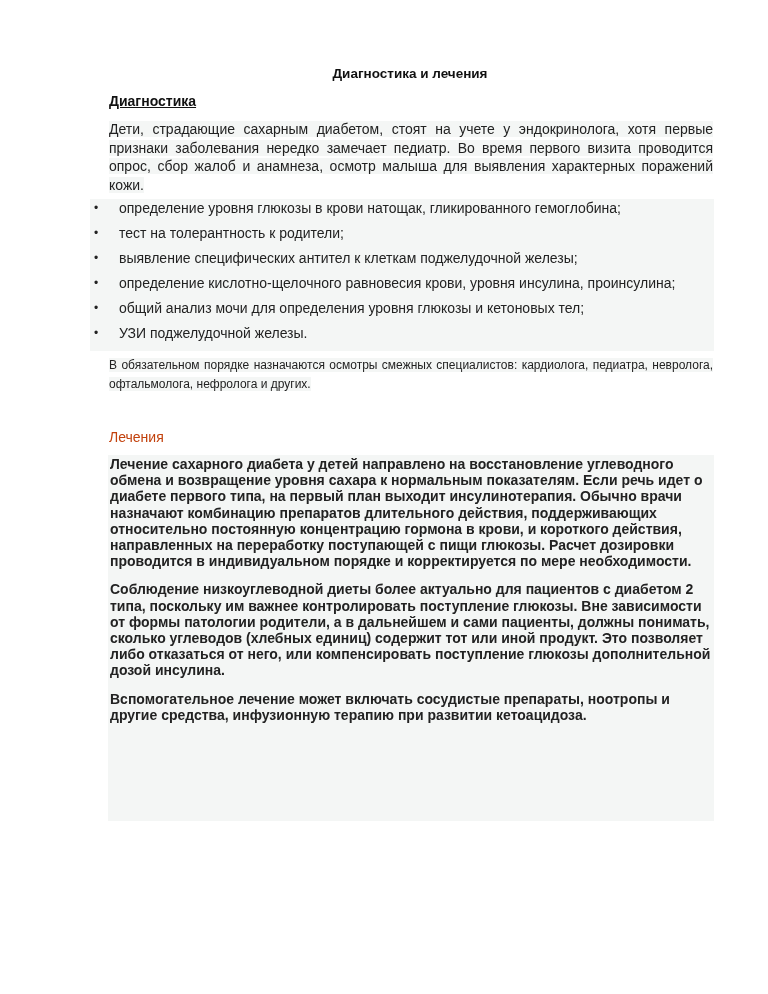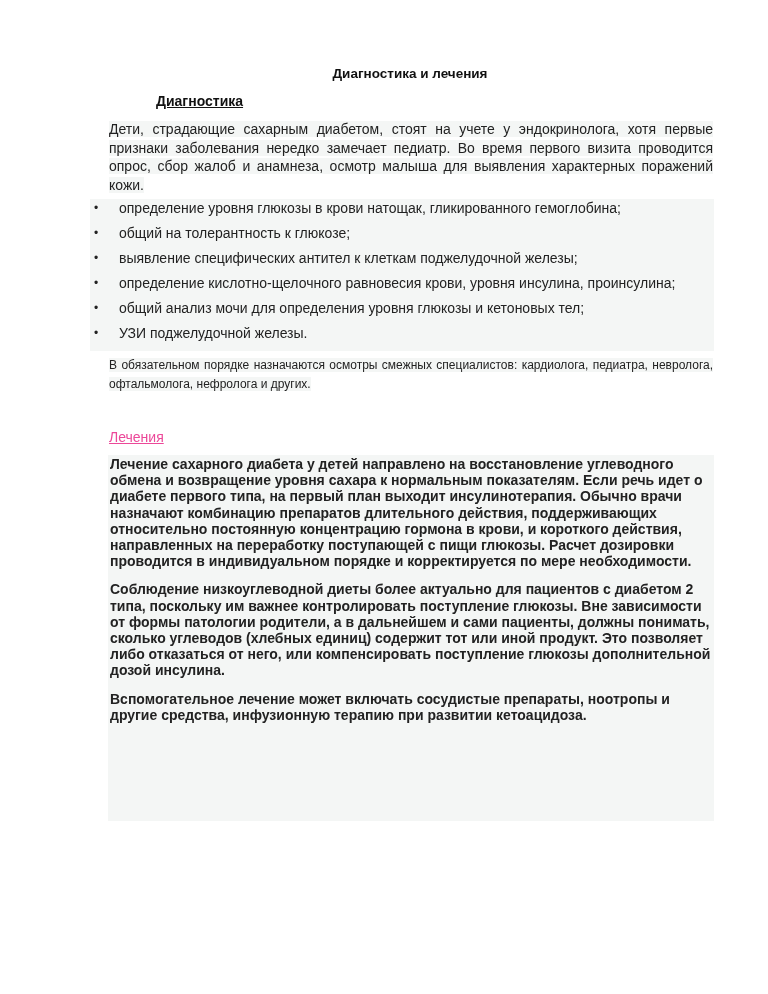--- a/index.html
+++ b/index.html
@@ -1,53 +1,53 @@
 <!DOCTYPE html>
 <html><head>
   <meta charset="utf-8">
   <style>
     html, body { margin: 0; padding: 0; background: #ffffff; }
     body { width: 768px; height: 994px; position: relative; overflow: hidden;
       font-family: "Liberation Sans", sans-serif; color: #222; }
     .title { position: absolute; top: 66px; left: 0; width: 820px; text-align: center;
       font-weight: bold; font-size: 13.5px; color: #111; }
     .h-diag { position: absolute; top: 93px; left: 109px; font-weight: bold; font-size: 14px;
-      text-decoration: underline; color: #111; margin-left: 47px; }
+      text-decoration: underline; color: #111; }
     .p1 { position: absolute; top: 120px; left: 109px; width: 604px; font-size: 14px;
       line-height: 18.5px; text-align: justify; }
     .p1 span.hl, .p2 span.hl { background: #f4f6f5; }
     .list-block { position: absolute; top: 199px; left: 90px; width: 624px; height: 152px;
       background: #f4f6f5; }
     ul.list { position: absolute; top: 199px; left: 90px; width: 620px; margin: 0; padding: 0; list-style: none;
       font-size: 14px; line-height: 18px; }
     ul.list li { position: relative; padding-left: 29px; margin-bottom: 7px; }
     ul.list li .bullet { position: absolute; left: 4px; top: 0; font-size: 12px; }
     .p2 { position: absolute; top: 356px; left: 109px; width: 604px; font-size: 12px;
       line-height: 18.5px; text-align: justify; }
     .h-treat { position: absolute; top: 429px; left: 109px; font-size: 14px;
-      text-decoration: underline; color: #ec4899; }
+      color: #c2410c; }
     .treat-block { position: absolute; top: 455px; left: 108px; width: 606px; height: 366px;
       background: #f4f6f5; }
     .treat-text { position: absolute; top: 456px; left: 110px; width: 604px; font-size: 14px;
       line-height: 16.2px; font-weight: bold; }
     .treat-text p { margin: 0 0 12px 0; }
   </style>
 </head>
 <body>
 
 <div class="title">Диагностика и лечения</div>
 
 <div class="h-diag">Диагностика</div>
 
 <div class="p1"><span class="hl">Дети, страдающие сахарным диабетом, стоят на учете у эндокринолога, хотя первые признаки заболевания нередко замечает педиатр. Во время первого визита проводится опрос, сбор жалоб и анамнеза, осмотр малыша для выявления характерных поражений кожи.</span></div>
 
 <div class="list-block"></div>
 <ul class="list">
   <li><span class="bullet">•</span><span>определение уровня глюкозы в крови натощак, гликированного гемоглобина;</span></li>
-  <li><span class="bullet">•</span><span>общий на толерантность к глюкозе;</span></li>
+  <li><span class="bullet">•</span><span>тест на толерантность к родители;</span></li>
   <li><span class="bullet">•</span><span>выявление специфических антител к клеткам поджелудочной железы;</span></li>
   <li><span class="bullet">•</span><span>определение кислотно-щелочного равновесия крови, уровня инсулина, проинсулина;</span></li>
   <li><span class="bullet">•</span><span>общий анализ мочи для определения уровня глюкозы и кетоновых тел;</span></li>
   <li><span class="bullet">•</span><span>УЗИ поджелудочной железы.</span></li>
 </ul>
 
 <div class="p2"><span class="hl">В обязательном порядке назначаются осмотры смежных специалистов: кардиолога, педиатра, невролога, офтальмолога, нефролога и других.</span></div>
 
 <div class="h-treat">Лечения</div>
 

